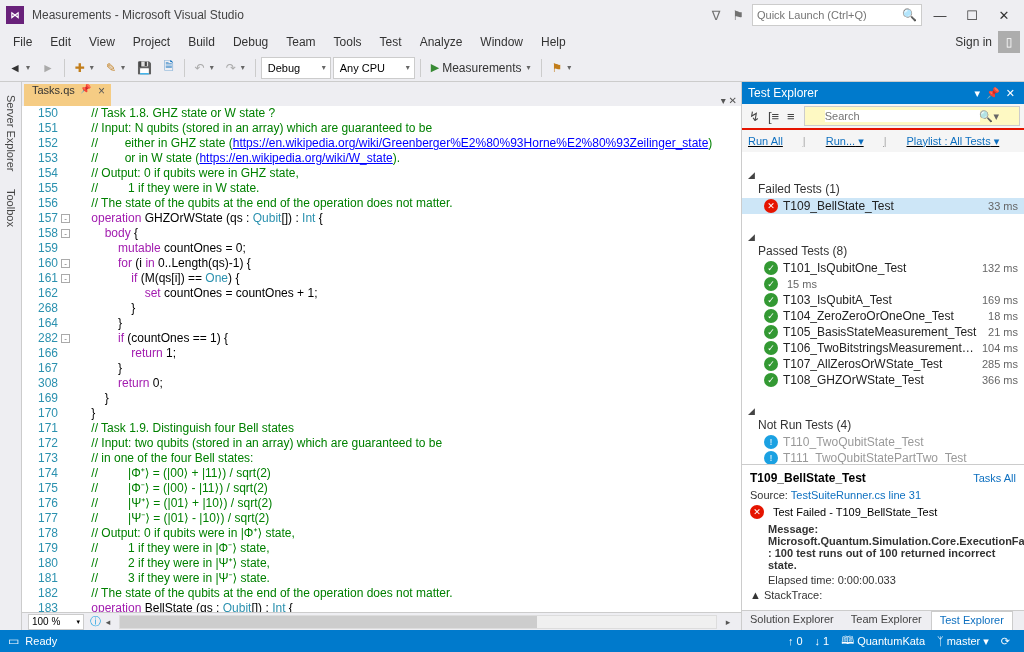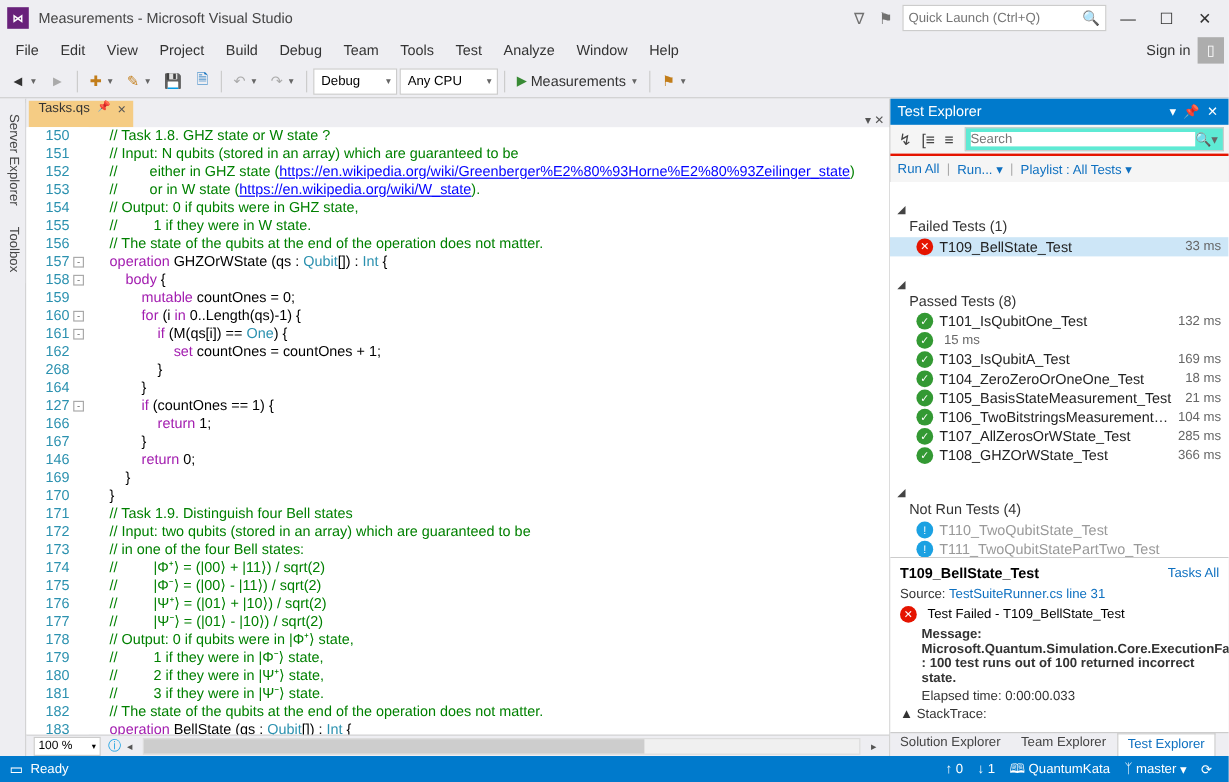--- a/index.html
+++ b/index.html
@@ -67,23 +67,23 @@
 .hscroll-thumb { position:absolute; left:0; top:0; height:12px; width:70%; background:#cdcdcd;}
 .hscroll-arrow { width:14px; font-size:9px; color:#555; text-align:center;}
 
 
 .testexp { width: 283px; display: flex; flex-direction: column; border-left: 1px solid #ccc; background:#f5f5f5;}
 .testexp-header { height: 22px; background: #007acc; color: white; display: flex; align-items: center; padding: 0 6px; font-size: 12px; }
 .testexp-header-spacer { flex:1;}
 .testexp-header-btn { font-size:11px; padding:0 3px; cursor:pointer;}
 .testexp-toolbar { height: 26px; display: flex; align-items: center; padding: 0 4px; border-bottom: 2px solid #e51400; gap:2px;}
 .te-tb-btn { padding: 2px 3px; cursor: pointer; color:#444; font-size:13px;}
-.te-search { flex: 1; height: 20px; border: 1px solid #ccc; background: #5eead4; margin-left: 4px; display:flex; align-items:center; padding:0 4px;}
+.te-search { flex: 1; height: 20px; border: 1px solid #ccc; background: #fef9c3; margin-left: 4px; display:flex; align-items:center; padding:0 20px;}
 .te-search input { border:none; outline:none; flex:1; font-size:11px;}
-.testexp-actions { height: 22px; display: flex; align-items: center; padding: 0 6px; font-size: 11px; gap: 4px;}
+.testexp-actions { height: 22px; display: flex; align-items: center; padding: 0 6px; font-size: 11px; gap: 18px; text-decoration: underline;}
 .te-link { color: #0e70c0; cursor: pointer; }
 .te-sep2 { color: #aaa; padding:0 2px;}
 
 .test-tree { flex: 1; overflow: auto; background: white; font-size: 12px; }
 .tree-group { display: flex; align-items: center; padding: 2px 6px; cursor: pointer; color:#333;}
 .tree-group .caret { font-size: 9px; width: 10px; color:#444;}
 .tree-group .label { font-weight: normal; margin-top: 28px; }
 .tree-item { display: flex; align-items: center; padding: 1px 6px 1px 22px; cursor: pointer; }
 .tree-item.selected { background: #cde6f7; }
 .status-icon { width: 14px; height: 14px; border-radius: 50%; margin-right: 5px; display: flex; align-items: center; justify-content: center; font-size: 9px; color: white; flex-shrink: 0;}
@@ -200,24 +200,24 @@
           <div>155</div>
           <div>156</div>
           <div>157</div>
           <div>158</div>
           <div>159</div>
           <div>160</div>
           <div>161</div>
           <div>162</div>
           <div>268</div>
           <div>164</div>
-          <div>127</div>
+          <div>282</div>
           <div>166</div>
           <div>167</div>
-          <div>146</div>
+          <div>308</div>
           <div>169</div>
           <div>170</div>
           <div>171</div>
           <div>172</div>
           <div>173</div>
           <div>174</div>
           <div>175</div>
           <div>176</div>
           <div>177</div>
           <div>178</div>

